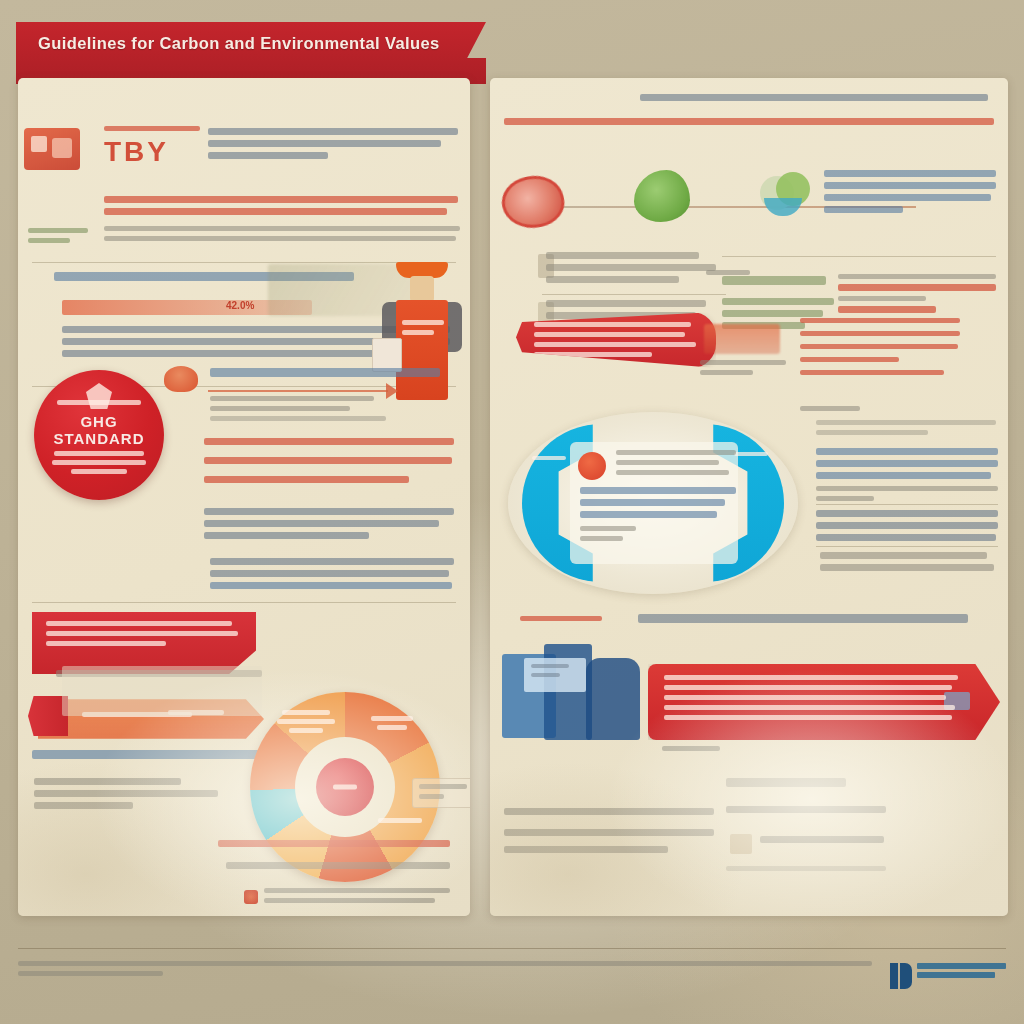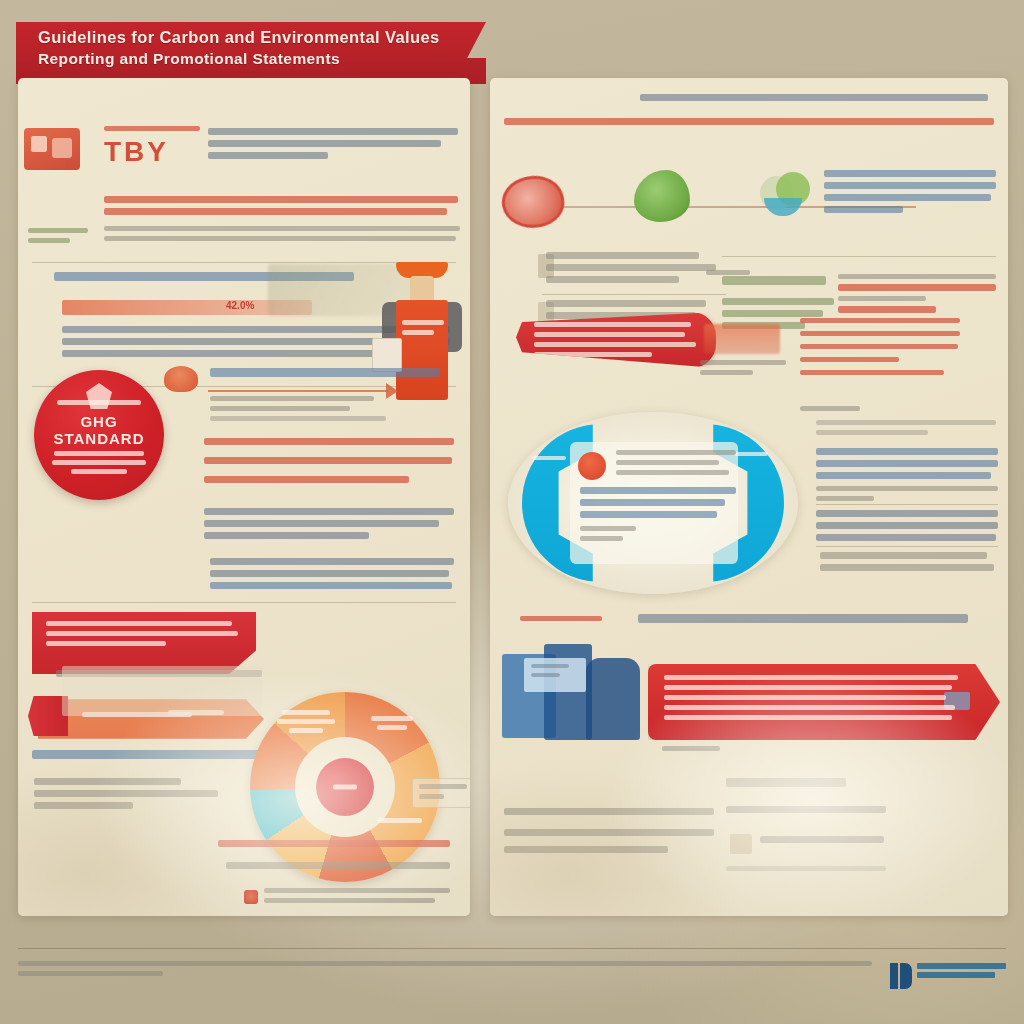--- a/index.html
+++ b/index.html
@@ -15,21 +15,21 @@
     background:
       radial-gradient(ellipse 700px 420px at 52% 74%, rgba(255,250,238,.55) 0%, rgba(255,250,238,0) 62%),
       radial-gradient(ellipse 420px 300px at 88% 88%, rgba(212,196,163,.55) 0%, rgba(212,196,163,0) 70%),
       linear-gradient(170deg,#c3b89d 0%,#bdb296 45%,#b5aa8e 100%);
   }
 
   
   .ribbon {
     position: absolute; left: 16px; top: 22px; width: 470px; min-height: 62px;
     background: linear-gradient(180deg,#c4252c 0%,#ab1f26 100%);
-    padding: 5px 26px 13px 22px;
+    padding: 11px 26px 13px 22px;
     clip-path: polygon(0 0, 100% 0, 96% 58%, 100% 58%, 100% 100%, 0 100%);
     box-shadow: 2px 3px 7px rgba(80,50,30,.3);
   }
   .ribbon .t1, .ribbon .t2 {
     color: #f7ece3; font-weight: bold; letter-spacing: .4px;
     text-shadow: 0 1px 1px rgba(0,0,0,.28);
     filter: blur(.35px);
   }
   .ribbon .t1 { font-size: 16.5px; line-height: 20px; }
   .ribbon .t2 { font-size: 15.5px; line-height: 20px; margin-top: 2px; }
@@ -230,21 +230,20 @@
 
   .txt-blur { filter: blur(.35px); }
 </style>
 </head>
 <body>
 
 <div id="poster">
 
   <div class="ribbon">
     <div class="t1">Guidelines for Carbon and Environmental Values</div>
-    <div class="t2">Reporting and Promotional Statements</div>
   </div>
 
   <div class="panel" id="panel-left">
 
     <div style="position:absolute;left:6px;top:50px;width:56px;height:42px;
                 background:linear-gradient(160deg,#e2603f,#c9402c);border-radius:4px;filter:blur(.4px);opacity:.92;">
       <div style="position:absolute;left:7px;top:8px;width:16px;height:16px;background:rgba(255,235,220,.75);border-radius:2px;"></div>
       <div style="position:absolute;left:28px;top:10px;width:20px;height:20px;background:rgba(255,225,205,.6);border-radius:3px;"></div>
     </div>
 

